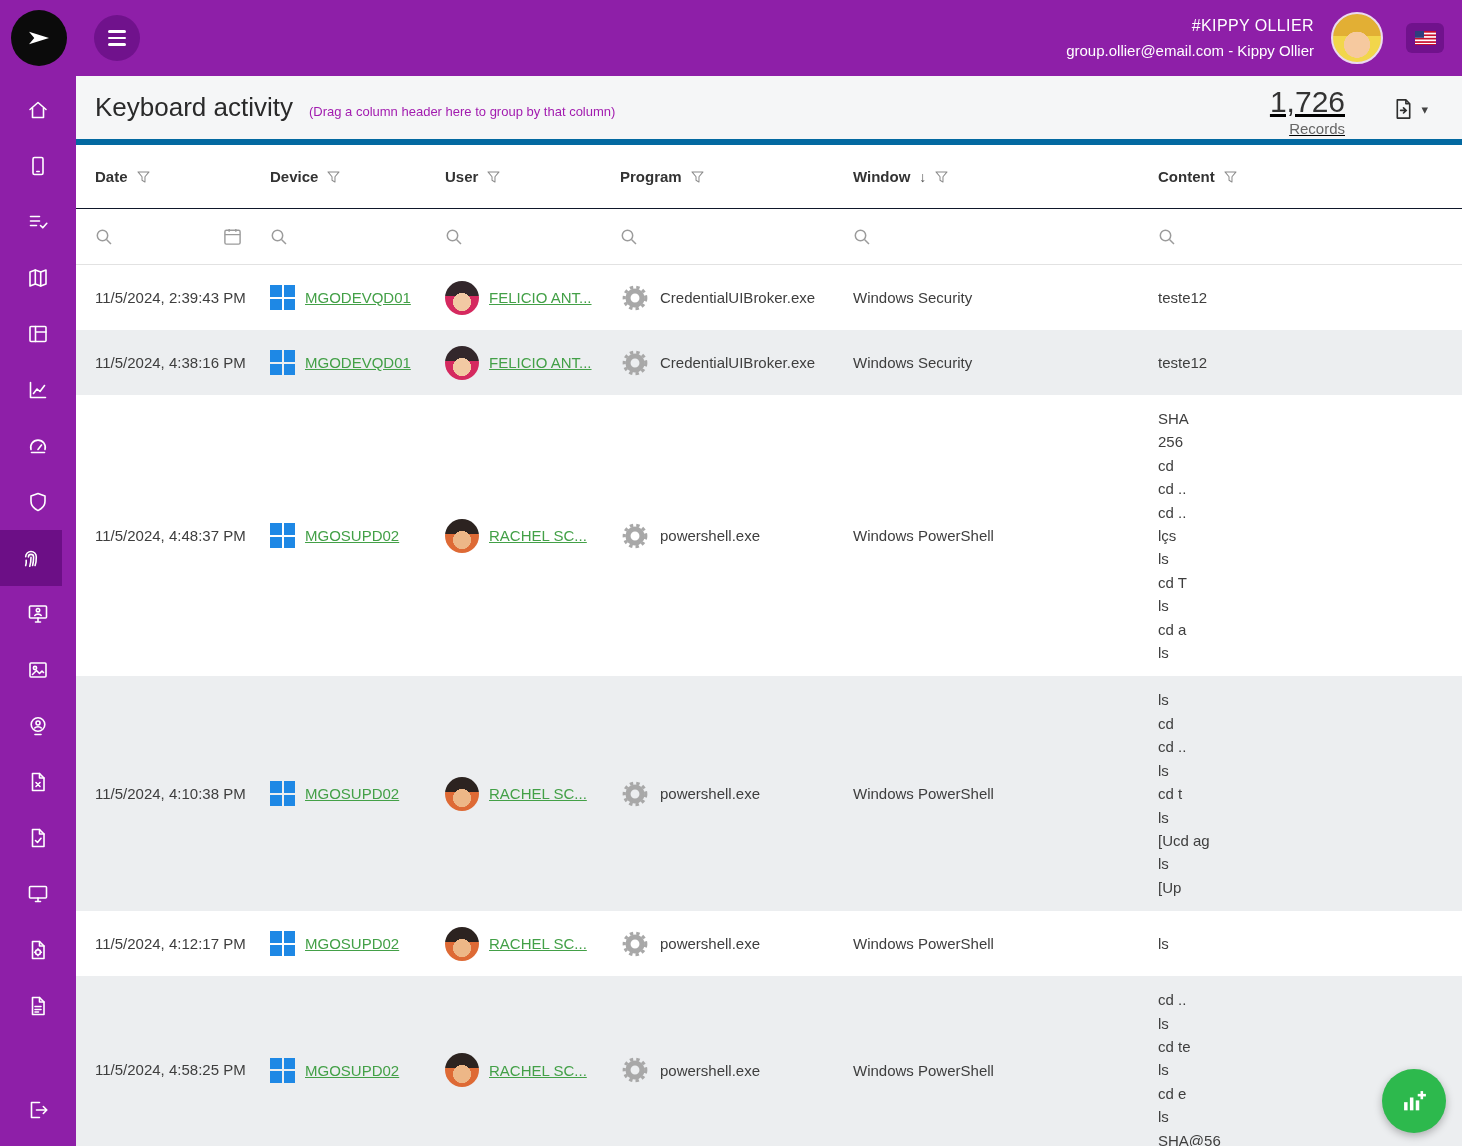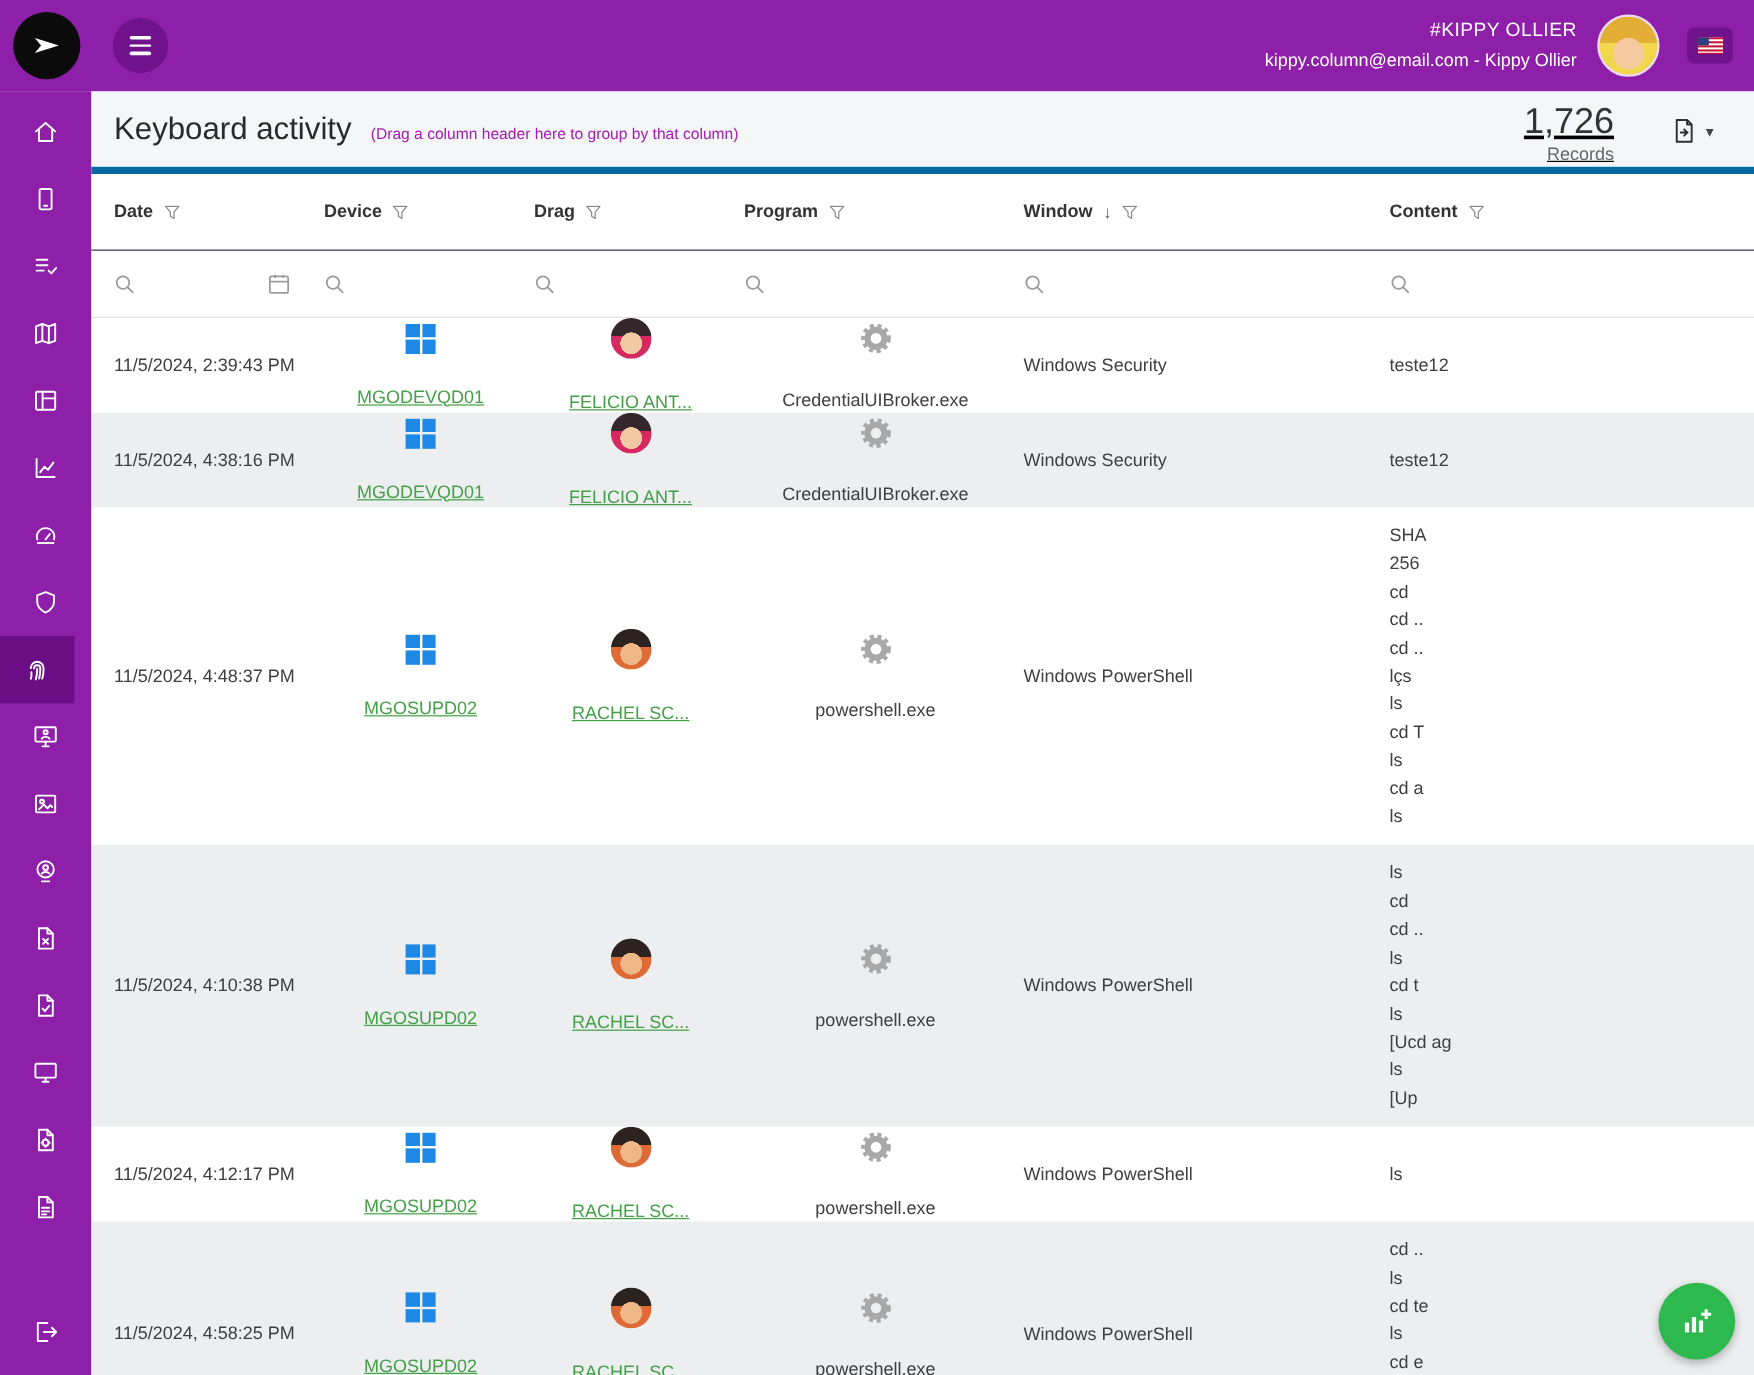--- a/index.html
+++ b/index.html
@@ -49,21 +49,21 @@
 
   .search-row { height:56px; border-bottom:1px solid #E2E2E2; background:#fff; }
   .search-cell { display:flex; align-items:center; gap:9px; padding-right:28px; }
   .search-cell input { border:none; outline:none; flex:1; min-width:10px; font-size:15px; color:#333; background:transparent; }
   .search-cell svg { flex:0 0 auto; }
 
   .row { min-height:65px; background:#fff; }
   .row.alt { background:#ECEEF0; }
   .cell { font-size:15px; color:#3E3E3E; padding-right:14px; }
   .cell.date { line-height:22px; padding-right:18px; }
-  .cell.flex { display:flex; align-items:center; gap:28px;flex-direction:column; }
+  .cell.flex { display:flex; align-items:center; gap:10px; }
   .lnk { color:#43A047; text-decoration:underline; cursor:pointer; font-size:15px; white-space:nowrap; }
   .cell.content { white-space:pre-line; line-height:23.4px; padding-top:12px; padding-bottom:12px; }
 
   .winlogo { width:25px; height:25px; display:grid; grid-template:1fr 1fr / 1fr 1fr; gap:2px; flex:0 0 auto; }
   .winlogo i { background:#1E88E5; }
   .avatar { width:34px; height:34px; border-radius:50%; flex:0 0 34px; }
   .av-f { background:
       radial-gradient(circle at 50% 62%, #F2C9A3 0 33%, rgba(0,0,0,0) 34%),
       linear-gradient(#33272B 0%, #33272B 45%, rgba(0,0,0,0) 45%),
       #D5295F; }
@@ -87,21 +87,21 @@
         </svg>
     </div>
     <button class="hamburger">
         <i></i>
         <i></i>
         <i></i>
       </button>
     <div class="top-spacer"></div>
     <div class="account">
       <div class="name">#KIPPY OLLIER</div>
-      <div class="detail">kippy.column@email.com - Kippy Ollier</div>
+      <div class="detail">group.ollier@email.com - Kippy Ollier</div>
     </div>
     <div class="avatar-big"></div>
     <button class="flag-btn">
       <svg width="21" height="14" viewBox="0 0 21 14">
         <rect width="21" height="14" fill="#fff"></rect>
         <g fill="#C8102E">
           <rect y="0" width="21" height="1.7"></rect>
             <rect y="3.4" width="21" height="1.7"></rect>
           <rect y="6.8" width="21" height="1.7"></rect>
             <rect y="10.2" width="21" height="1.7"></rect>
@@ -261,21 +261,21 @@
             <path d="M1 1 h12 L8.6 6.2 V12 L5.4 10 V6.2 Z" fill="none" stroke="#8A8A8A" stroke-width="1.1" stroke-linejoin="round"></path>
           </svg>
       </div>
       <div class="th">
         <span>Device</span>
         <svg width="13" height="12" viewBox="0 0 14 13">
             <path d="M1 1 h12 L8.6 6.2 V12 L5.4 10 V6.2 Z" fill="none" stroke="#8A8A8A" stroke-width="1.1" stroke-linejoin="round"></path>
           </svg>
       </div>
       <div class="th">
-        <span>Drag</span>
+        <span>User</span>
         <svg width="13" height="12" viewBox="0 0 14 13">
             <path d="M1 1 h12 L8.6 6.2 V12 L5.4 10 V6.2 Z" fill="none" stroke="#8A8A8A" stroke-width="1.1" stroke-linejoin="round"></path>
           </svg>
       </div>
       <div class="th">
         <span>Program</span>
         <svg width="13" height="12" viewBox="0 0 14 13">
             <path d="M1 1 h12 L8.6 6.2 V12 L5.4 10 V6.2 Z" fill="none" stroke="#8A8A8A" stroke-width="1.1" stroke-linejoin="round"></path>
           </svg>
       </div>

